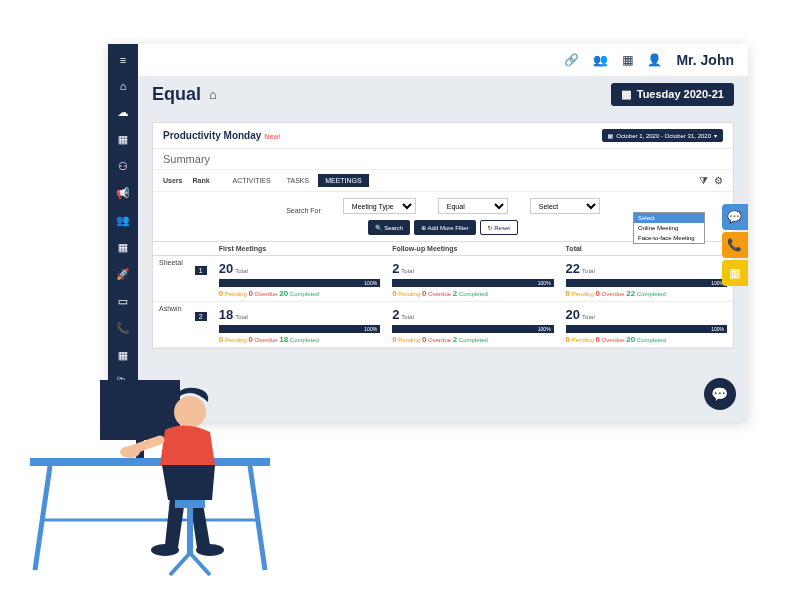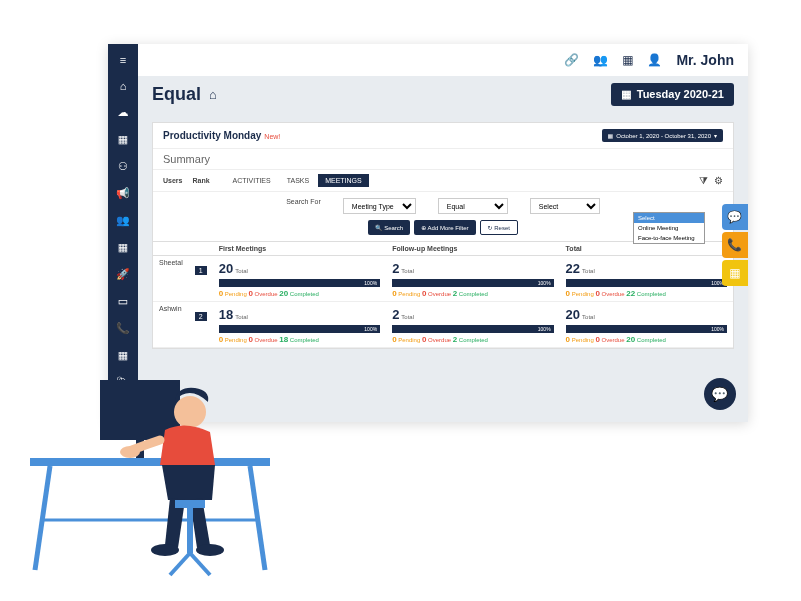--- a/index.html
+++ b/index.html
@@ -20,21 +20,21 @@
 .report-title{font-size:10px;color:#1a2b4a;font-weight:bold}
 .report-title .new{color:#e74c3c;font-size:7px;font-weight:normal;margin-left:3px}
 .daterange{background:#1a2b4a;color:#fff;font-size:6px;padding:3px 6px;border-radius:2px;display:flex;align-items:center;gap:3px}
 .summary-row{padding:4px 10px;font-size:11px;color:#666;border-bottom:1px solid #eee}
 .tabs-row{display:flex;align-items:center;padding:4px 10px;border-bottom:1px solid #eee;gap:10px}
 .th-label{font-size:7px;color:#444;font-weight:bold}
 .tabs{display:flex;gap:2px;margin-left:6px}
 .tab{font-size:7px;padding:3px 7px;color:#444;cursor:pointer;text-transform:uppercase}
 .tab.active{background:#1a2b4a;color:#fff}
 .tab-icons{margin-left:auto;display:flex;gap:6px;font-size:10px;color:#444}
-.search-row{display:flex;align-items:flex-start;justify-content:center;gap:22px;padding:6px 10px;position:relative}
+.search-row{display:flex;align-items:flex-end;justify-content:center;gap:22px;padding:6px 10px;position:relative}
 .sf-label{font-size:7px;color:#444}
 .sel{font-size:7px;border:1px solid #ccc;padding:2px 4px;min-width:70px;height:16px;background:#fff}
 .btns-row{display:flex;justify-content:center;gap:4px;padding:0 10px 6px}
 .btn{font-size:6px;padding:3px 7px;border-radius:2px;color:#fff;cursor:pointer;border:none}
 .btn-search{background:#1a2b4a}
 .btn-add{background:#1a2b4a}
 .btn-reset{background:#fff;color:#1a2b4a;border:1px solid #1a2b4a}
 .dropdown{position:absolute;top:20px;right:28px;background:#fff;border:1px solid #999;font-size:6px;width:72px;z-index:10}
 .dropdown div{padding:2px 4px;cursor:pointer}
 .dropdown div:first-child{background:#4a90d9;color:#fff}

